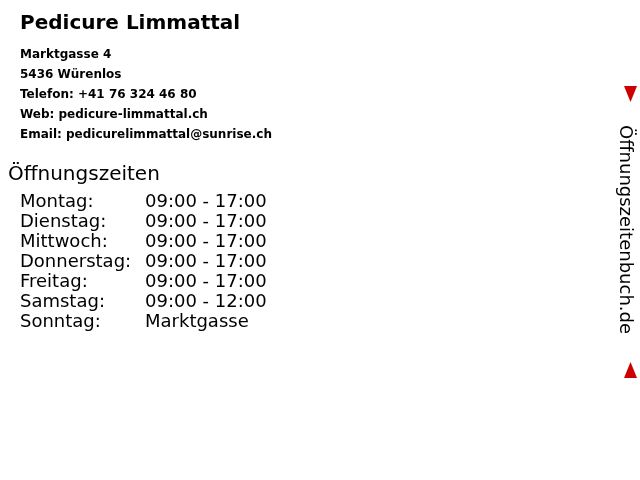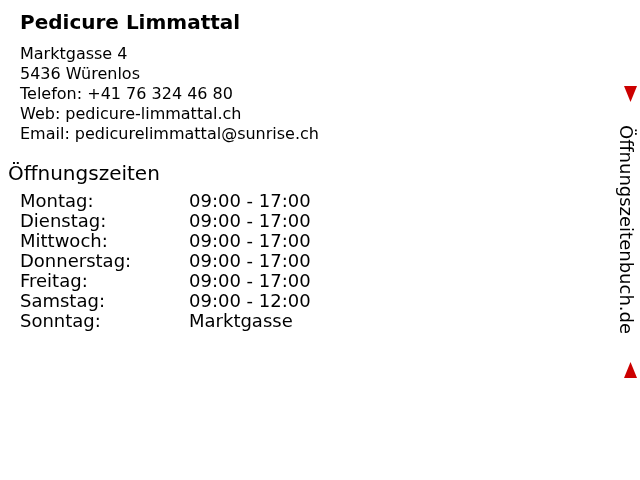--- a/index.html
+++ b/index.html
@@ -12,36 +12,36 @@
   }
   .page { position: relative; width: 640px; height: 480px; background: #ffffff; }
 
   .business-name {
     position: absolute; left: 20px; top: 10px;
     font-size: 20px; font-weight: bold; line-height: 24px;
     white-space: nowrap;
   }
   .contact-block {
     position: absolute; left: 20px; top: 44px;
-    font-size: 16px; line-height: 20px;
+    font-size: 12px; line-height: 20px; font-weight: bold;
   }
   .contact-line { white-space: nowrap; }
 
   .hours-heading {
     position: absolute; left: 8px; top: 162px;
     font-size: 20px; font-weight: normal; line-height: 22px;
     white-space: nowrap;
   }
   .hours-table {
     position: absolute; left: 20px; top: 191px;
     font-size: 18px; line-height: 20px;
   }
   .hours-row { display: flex; }
   .hours-day { width: 125px; white-space: nowrap; }
-  .hours-time { white-space: nowrap; margin-left: 44px; }
+  .hours-time { white-space: nowrap; }
 
   .watermark {
     position: absolute; top: 125px; right: 3px;
     writing-mode: vertical-rl;
     font-size: 18px; line-height: 22px;
     white-space: nowrap;
     color: #000000;
   }
   .tri {
     position: absolute; right: 3px;

